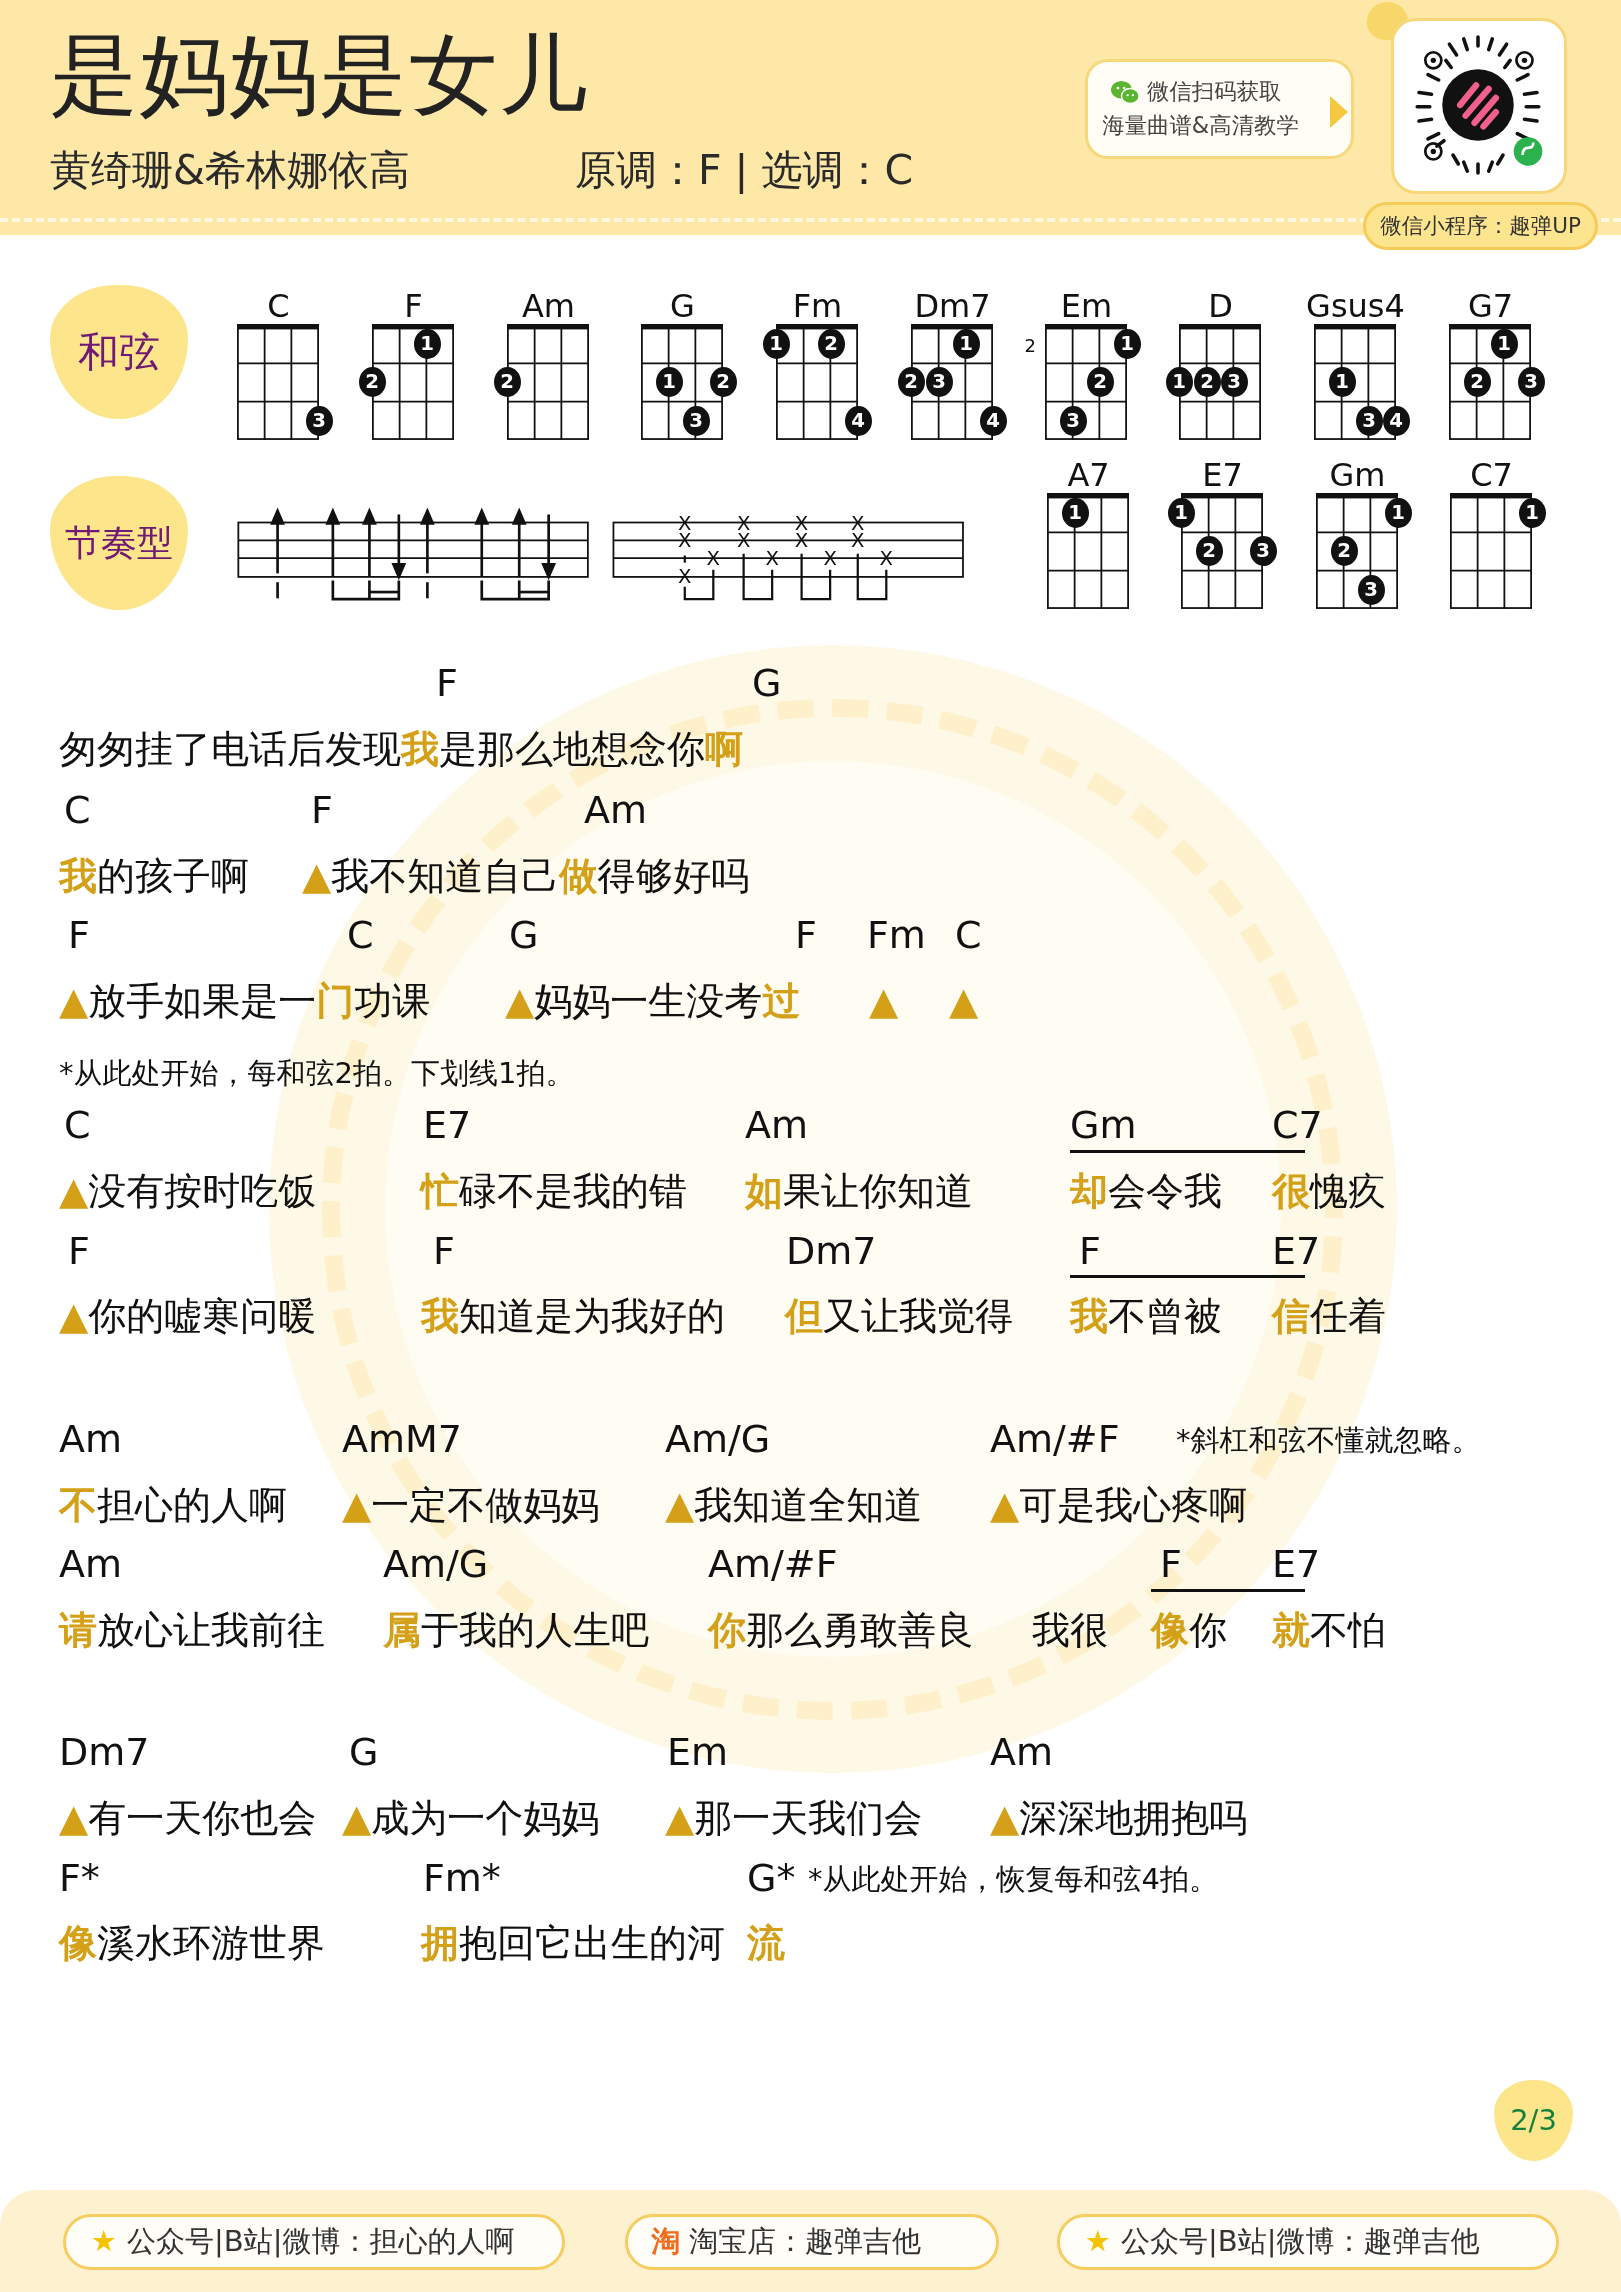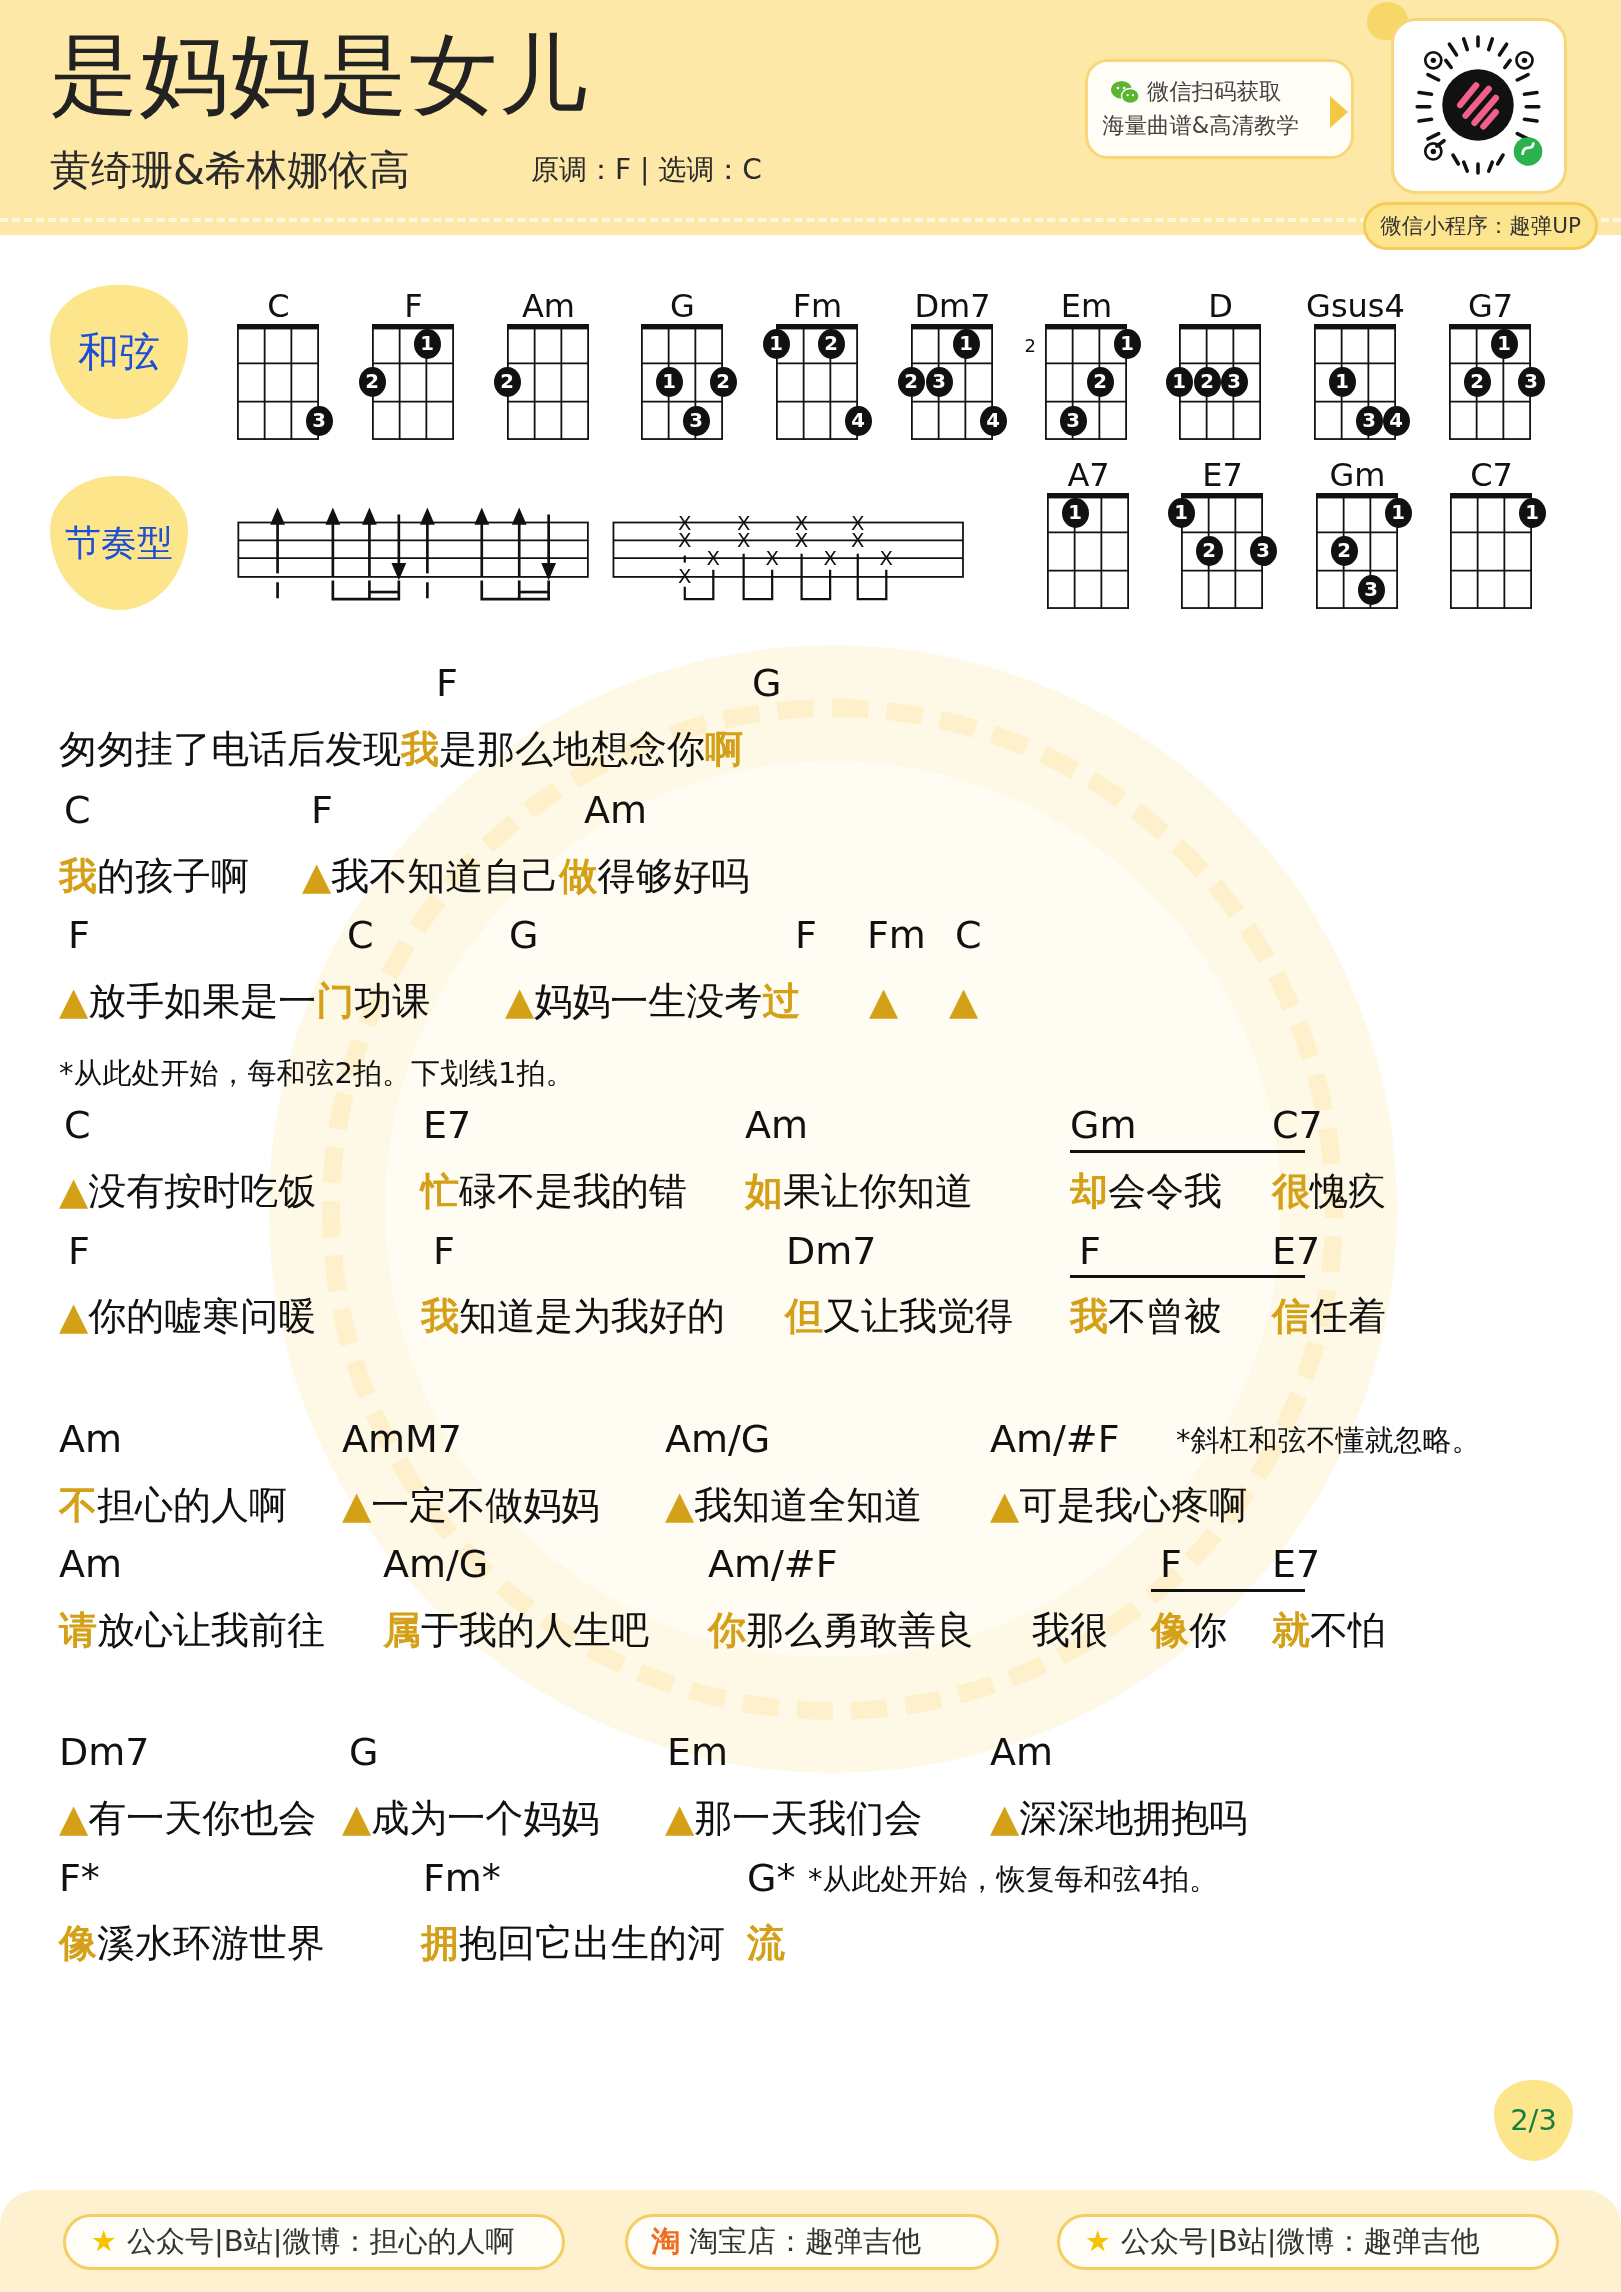--- a/index.html
+++ b/index.html
@@ -4,31 +4,31 @@
 <style>
   html, body { margin:0; padding:0; }
   body { width:1621px; height:2293px; position:relative; background:#ffffff; overflow:hidden;
          font-family:"DejaVu Sans","Liberation Sans",sans-serif; color:#1a1a1a; }
   .abs { position:absolute; }
   
   .header { left:0; top:0; width:1621px; height:235px; background:#FEE8A7; }
   .header-dash { left:0; top:218px; width:1621px; height:0; border-top:4.5px dashed #fff7e0; }
   .title { left:50px; top:25px; font-size:88px; line-height:99px; color:#222; letter-spacing:1.8px; }
   .artist { left:50px; top:143px; font-size:41px; line-height:54px; color:#2a2a2a; }
-  .key { left:531px; top:143px; font-size:28px; line-height:54px; color:#2a2a2a; }
+  .key { left:575px; top:143px; font-size:41px; line-height:54px; color:#2a2a2a; }
   .promo-box { left:1085px; top:59px; width:269px; height:100px; background:#fffdf5; border:3.6px solid #F8D77A; border-radius:23px; box-sizing:border-box; }
   .promo-wechat { left:21.5px; top:18px; width:30px; height:25px; }
   .promo-l1 { left:59px; top:14.3px; font-size:22.4px; color:#444; white-space:nowrap; }
   .promo-l2 { left:14.3px; top:48px; font-size:22.4px; color:#444; white-space:nowrap; }
   .promo-arrow { left:242px; top:34px; width:0; height:0; border-top:16px solid transparent; border-bottom:16px solid transparent; border-left:18px solid #F5C842; }
   .qr-box { left:1391px; top:18px; width:176px; height:176px; background:#fff; border:3.6px solid #F8D77A; border-radius:25px; box-sizing:border-box; }
   .qr-blob { left:1367px; top:1.8px; width:41px; height:38px; background:#F8D76A; border-radius:50% 50% 45% 45%; }
   .mini-pill { left:1363px; top:202px; width:235px; height:48px; background:#FDE58F; border:3.6px solid #F5CC5A; border-radius:24px; box-sizing:border-box; text-align:center; font-size:21.5px; line-height:41px; color:#333; }
   
-  .blob { background:#FCE58A; border-radius:48% 48% 50% 50% / 40% 40% 60% 60%; text-align:center; color:#1d4ed8; }
+  .blob { background:#FCE58A; border-radius:48% 48% 50% 50% / 40% 40% 60% 60%; text-align:center; color:#701a75; }
   .blob-chords { left:50px; top:285px; width:138px; height:134px; font-size:41px; line-height:134px; }
   .blob-rhythm { left:50px; top:476px; width:138px; height:134px; font-size:36px; line-height:134px; }
   .blob-page { left:1494px; top:2080px; width:79px; height:81px; font-size:29px; line-height:81px; color:#15803d; }
   
   .chord { position:absolute; width:99px; height:161px; }
   .chord-name { position:absolute; left:0; top:0; width:100%; text-align:center; font-size:32px; line-height:36px; color:#111; }
   .chord-grid { position:absolute; left:8px; top:36px; width:82px; height:116px; }
   .chord-dot { position:absolute; width:27px; height:30px; margin-left:-13.4px; margin-top:-15px; background:#111; color:#fff; border-radius:50%; font-size:19.7px; line-height:30px; text-align:center; font-weight:bold; }
   .fret-label { position:absolute; left:-18px; top:12.5px; font-size:18px; color:#111; }
   .chord-row .ch { position:absolute; font-size:38px; line-height:45px; color:#111; white-space:nowrap; }

